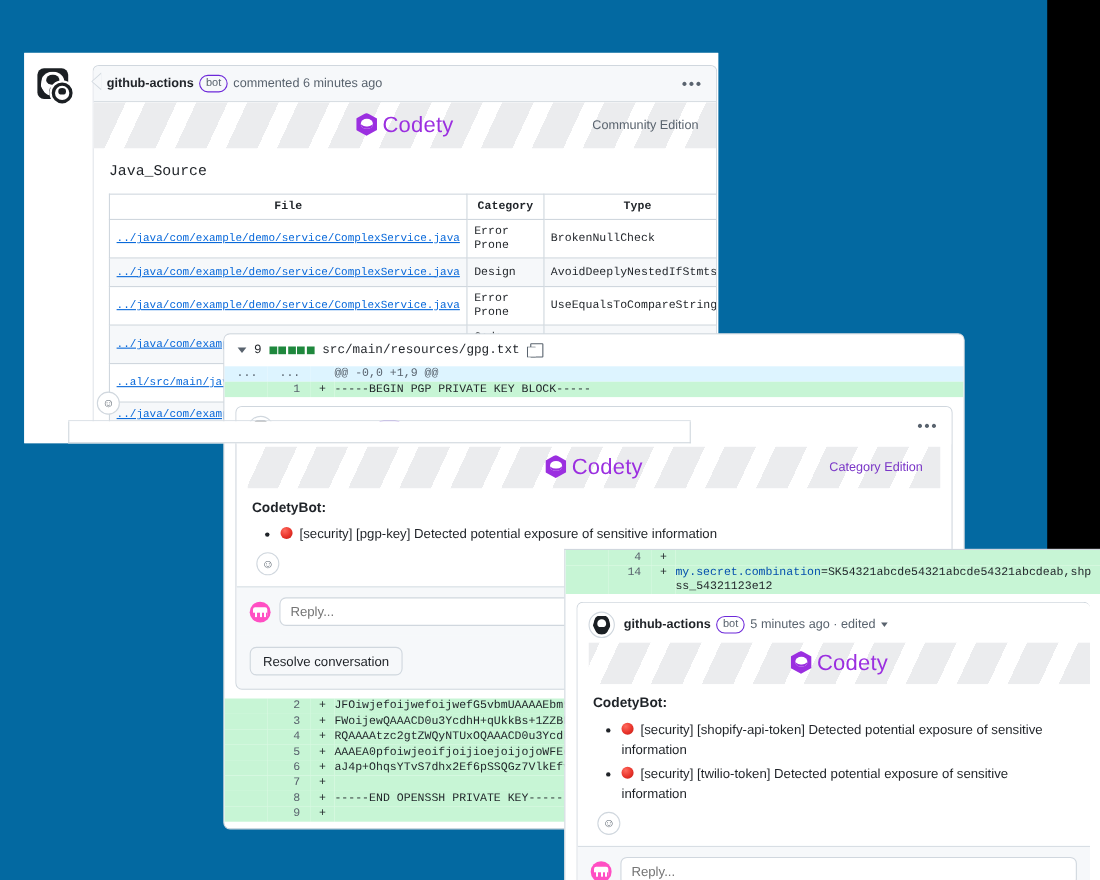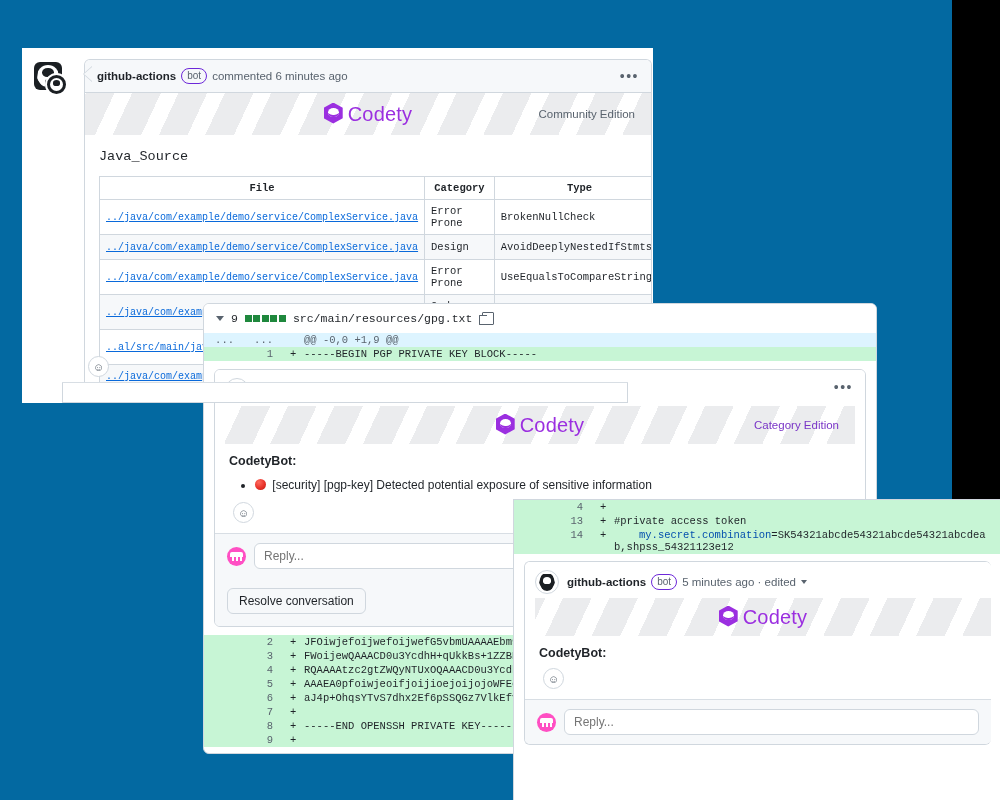--- a/index.html
+++ b/index.html
@@ -268,21 +268,21 @@
   }
   .ln2 {
     width: 30px; text-align: right; padding-right: 9px !important;
     color:#59636e; user-select:none;
   }
   .sign { width:14px; padding-left:8px !important; color:#1f2328; }
   .code { white-space: pre-wrap; word-break: break-all; color:#1f2328; padding-right:8px !important;}
   tr.hunk td { background:#ddf4ff; color:#4a5museum; }
   tr.hunk td, tr.hunk .code { color:#59636e; }
   tr.add td { background:#c7f5d5; }
-  .tok-blue { color:#0550ae;margin-left:25px; }
+  .tok-blue { color:#0550ae; }
 
   
   .bot-body { padding: 4px 14px 10px 14px; }
   .codetybot-label {
     font-size: 12.5px; font-weight:bold; color:#1f2328; margin: 6px 0 8px 0;
   }
   ul.findings-list { margin: 0 0 8px 0; padding-left: 26px; }
   ul.findings-list li {
     font-size: 12px; color:#1f2328; margin-bottom: 4px; line-height: 1.5;
   }
@@ -588,26 +588,20 @@
     <table class="diff-table">
       <tbody id="p3-diff">
           <tr class="add">
             <td class="ln"></td>
             <td class="ln2">4</td>
             <td class="sign">+</td>
             <td class="code"></td>
           </tr>
           <tr class="add">
             <td class="ln"></td>
-            <td class="ln2">13</td>
-            <td class="sign">+</td>
-            <td class="code">#private access token</td>
-          </tr>
-          <tr class="add">
-            <td class="ln"></td>
             <td class="ln2">14</td>
             <td class="sign">+</td>
             <td class="code"><span class="tok-blue">my.secret.combination</span>=SK54321abcde54321abcde54321abcdeab,shpss_54321123e12</td>
           </tr>
         </tbody>
     </table>
 
     <div style="padding: 7px 10px 0 10px;">
       <div class="comment-card" style="border-radius:6px; border-right:none;">
         <div class="comment-head" style="background:#ffffff; border-bottom:none; padding:8px 10px 2px 10px;">
@@ -621,20 +615,24 @@
         <div class="codety-banner" style="margin:2px 0 0 10px; height:38px;">
           <div class="stripes"></div>
           <div class="codety-logo-wrap">
             <span class="hexmark"></span>
             <span class="codety-word">Codety</span>
           </div>
         </div>
 
         <div class="bot-body">
           <div class="codetybot-label">CodetyBot:</div>
+          <ul class="findings-list" id="p3-findings">
+              <li><span class="dot"></span> [security] [shopify-api-token] Detected potential exposure of sensitive information</li>
+              <li><span class="dot"></span> [security] [twilio-token] Detected potential exposure of sensitive information</li>
+            </ul>
           <div style="padding-left:4px;">
             <span class="smiley">☺</span>
           </div>
         </div>
 
         <div class="reply-row">
           <span class="avatar-pink"></span>
           <input class="reply-input" type="text" placeholder="Reply..." style="">
         </div>
 

